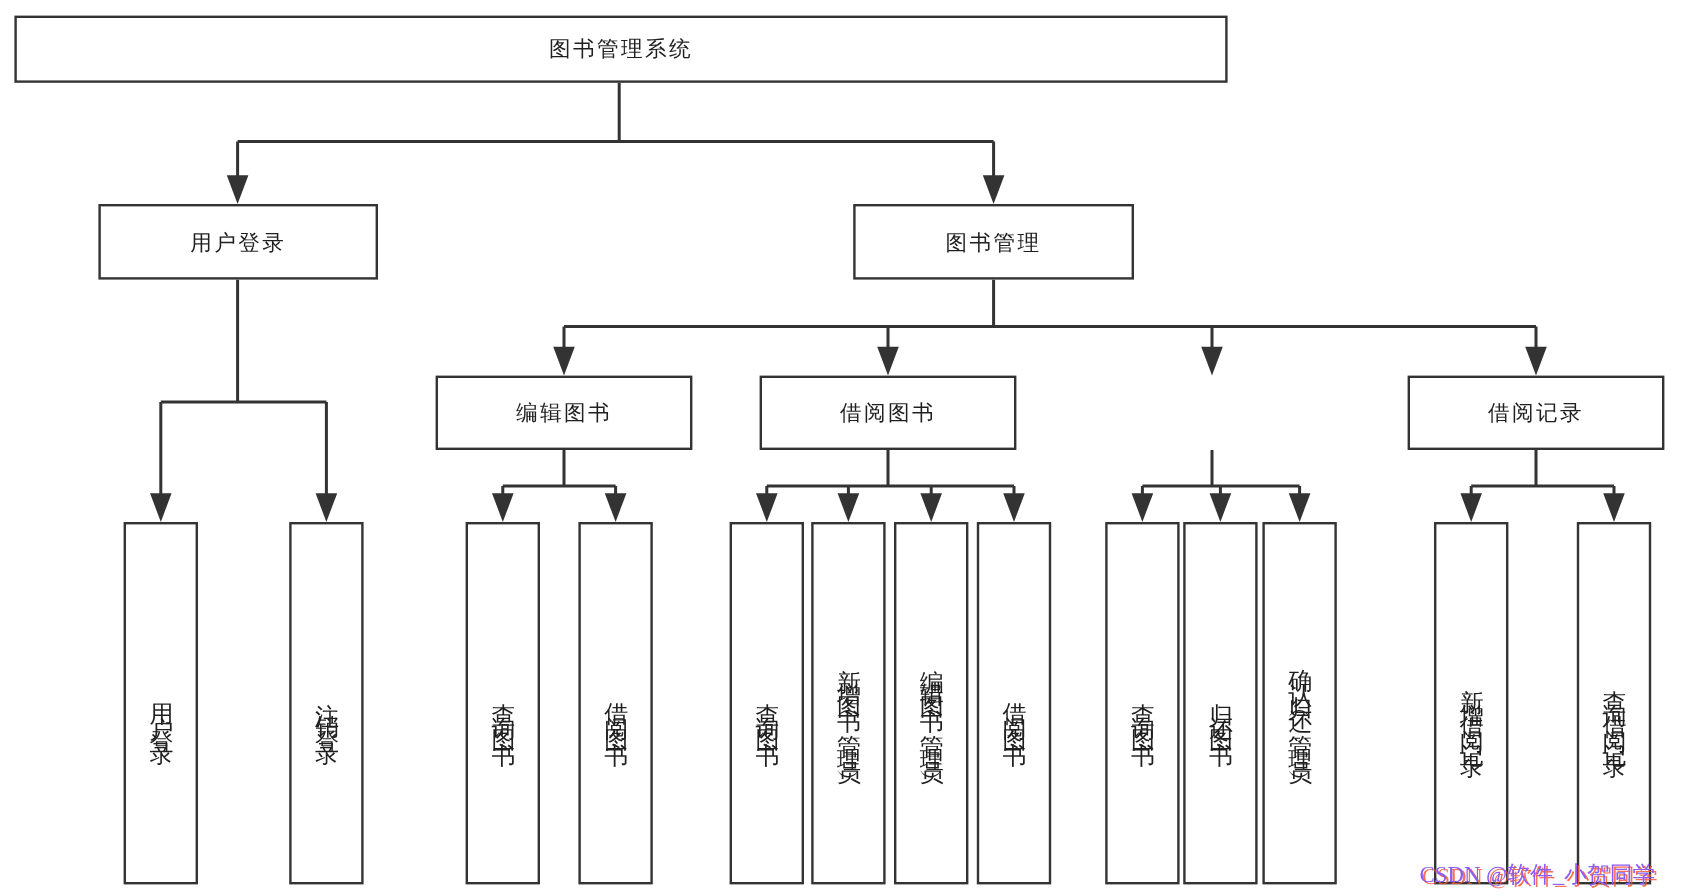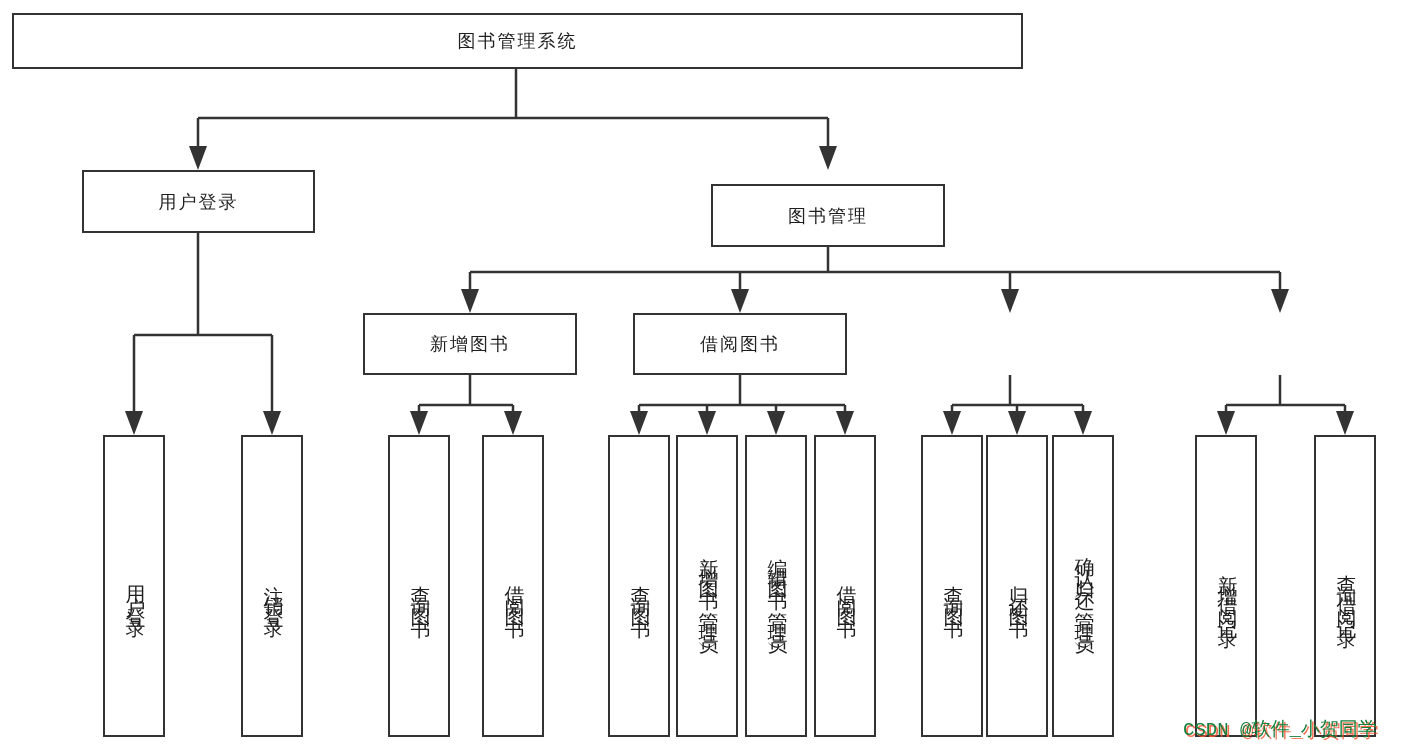--- a/index.html
+++ b/index.html
@@ -1,36 +1,36 @@
 <!DOCTYPE html>
 <html><head>
 <meta charset="utf-8">
 <style>
   html,body{margin:0;padding:0;background:#ffffff;}
   .stage{
     position:relative;width:1405px;height:747px;background:#ffffff;overflow:hidden;
-    font-family:Liberation Mono, monospace;color:#1f1f1f;
+    font-family:Liberation Serif, serif;color:#1f1f1f;
   }
   .connectors{position:absolute;left:0;top:0;width:1405px;height:747px;}
   .connectors path{stroke:#333333;stroke-width:2.5;fill:none;}
   .connectors polygon{fill:#333333;stroke:none;}
   .hbox,.vbox{
     position:absolute;box-sizing:border-box;background:#ffffff;
     border:2.5px solid #333333;display:flex;align-items:center;justify-content:center;
   }
   .hbox .lbl{font-size:18px;letter-spacing:2px;white-space:nowrap;}
   .vbox{top:435px;width:62px;height:302px;}
   .vbox .vlbl{
     writing-mode:vertical-rl;text-orientation:mixed;
     font-size:20px;line-height:1;letter-spacing:11px;
     padding-top:11px; 
   }
   .watermark{
     position:absolute;left:1183px;top:716px;width:215px;
-    font-size:19px;white-space:nowrap;color:#15803d;
+    font-size:19px;white-space:nowrap;color:#8b5cf6;
     text-shadow:2px 2px 0 rgba(252,85,49,0.85);
     z-index:5;
   }
 </style>
 </head>
 <body>
 
 <div class="stage">
 
   <svg class="connectors" viewBox="0 0 1405 747" aria-hidden="true">
@@ -76,29 +76,32 @@
     </g>
   </svg>
 
   <div class="hbox" style="left:12px;top:13px;width:1011px;height:56px">
     <span class="lbl">图书管理系统</span>
   </div>
 
   <div class="hbox" style="left:82px;top:170px;width:233px;height:63px">
     <span class="lbl">用户登录</span>
   </div>
-  <div class="hbox" style="left:711px;top:184px;width:234px;height:63px">
+  <div class="hbox" style="left:711px;top:170px;width:234px;height:63px">
     <span class="lbl">图书管理</span>
   </div>
 
   <div class="hbox" style="left:363px;top:313px;width:214px;height:62px">
-    <span class="lbl">新增图书</span>
+    <span class="lbl">编辑图书</span>
   </div>
   <div class="hbox" style="left:633px;top:313px;width:214px;height:62px">
     <span class="lbl">借阅图书</span>
+  </div>
+  <div class="hbox" style="left:1173px;top:313px;width:214px;height:62px">
+    <span class="lbl">借阅记录</span>
   </div>
 
   <div class="vbox" style="left:103px">
     <span class="vlbl">用户登录</span>
   </div>
   <div class="vbox" style="left:241px">
     <span class="vlbl">注销登录</span>
   </div>
 
   <div class="vbox" style="left:388px">

